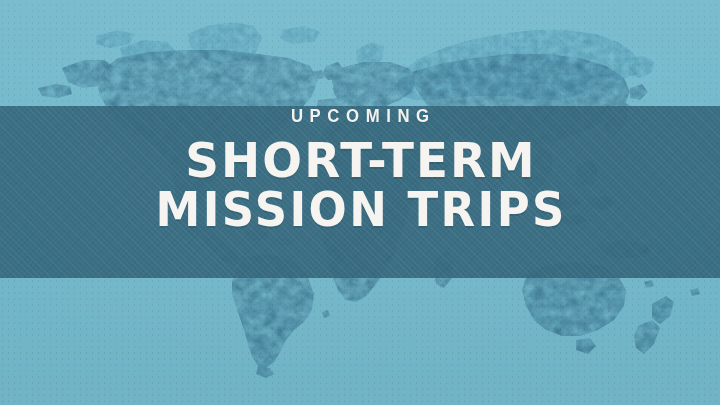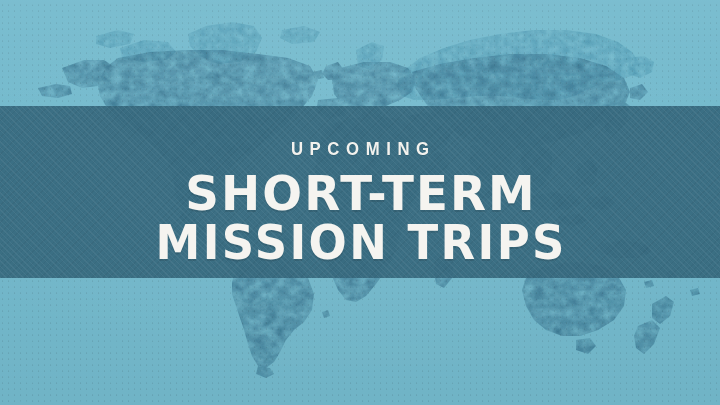--- a/index.html
+++ b/index.html
@@ -91,21 +91,21 @@
   
   .type-block {
     position: absolute;
     left: 0;
     right: 0;
     top: 106px;
     height: 191px;
     display: flex;
     flex-direction: column;
     align-items: center;
-    justify-content: center;
+    justify-content: flex-start;
   }
   .kicker {
     color: #f3f2ee;
     font-family: "Liberation Sans", sans-serif;
     font-weight: bold;
     font-size: 19px;
     letter-spacing: 7.5px;
     text-indent: 7.5px;
     line-height: 1;
     margin-bottom: 15px;

